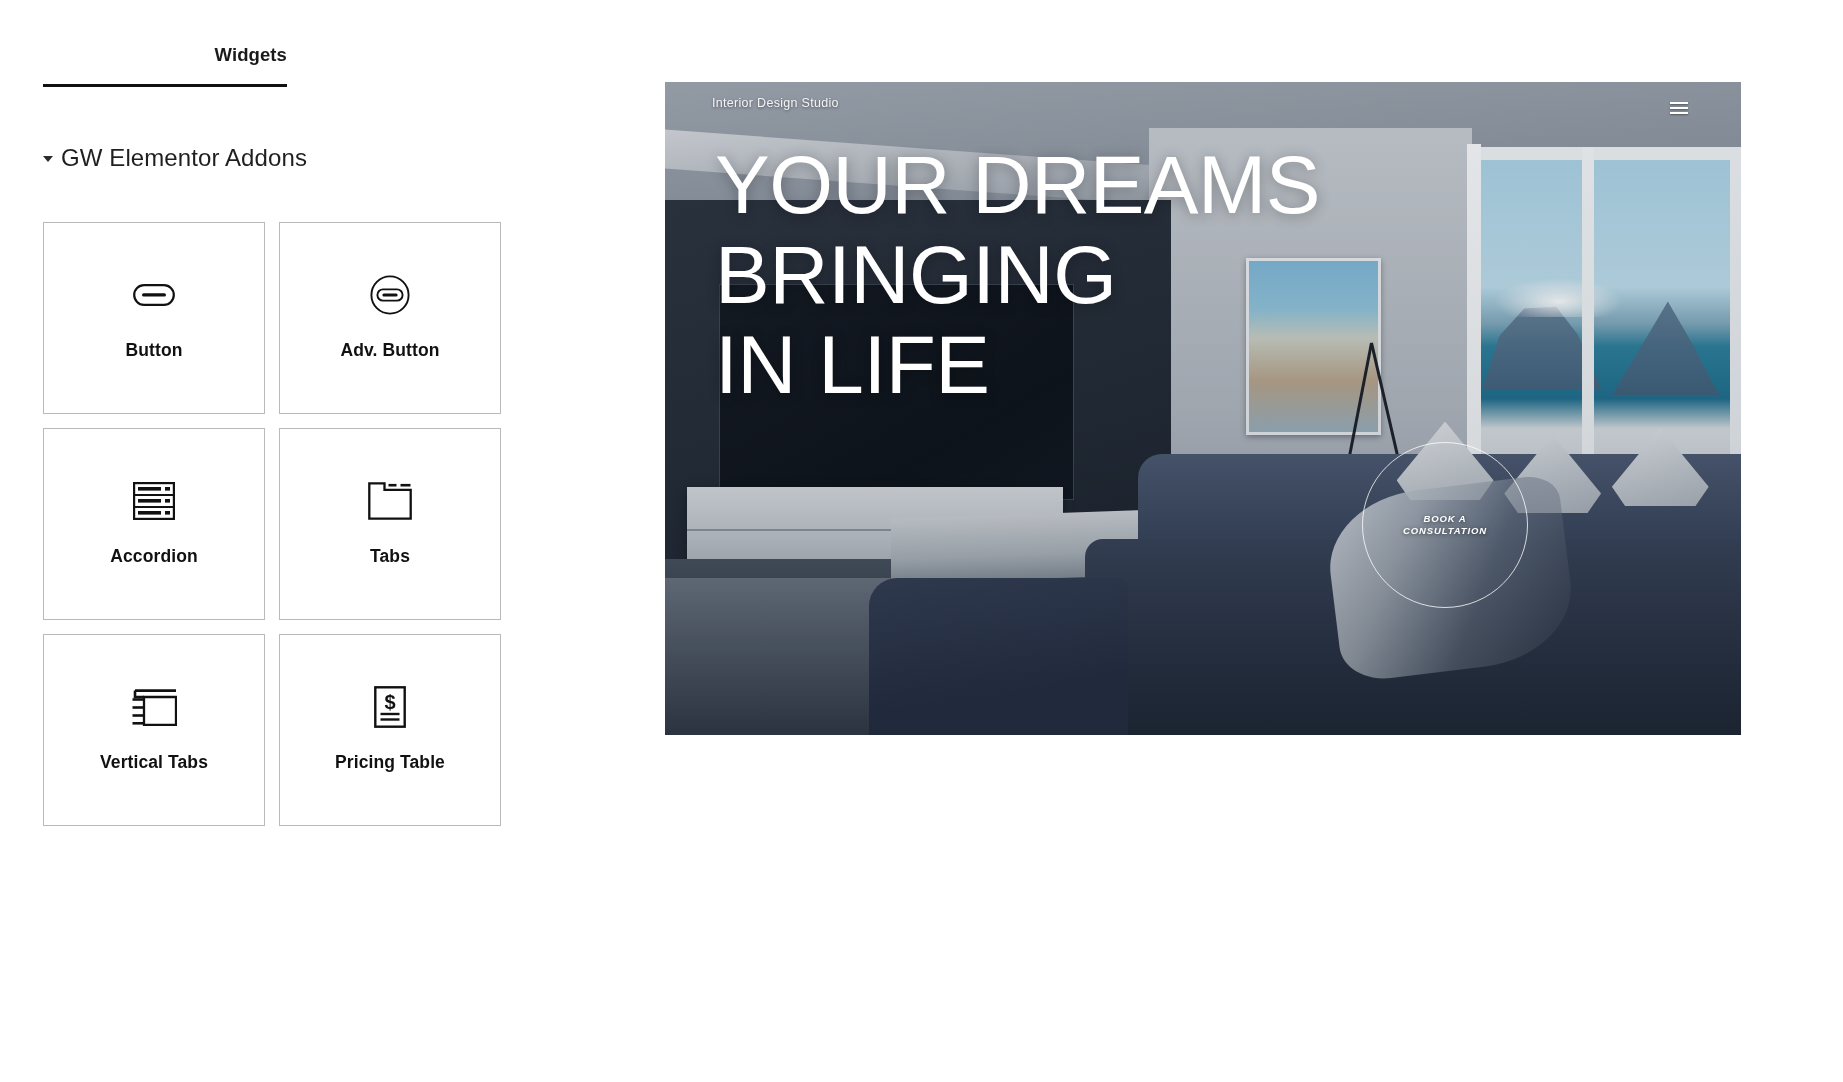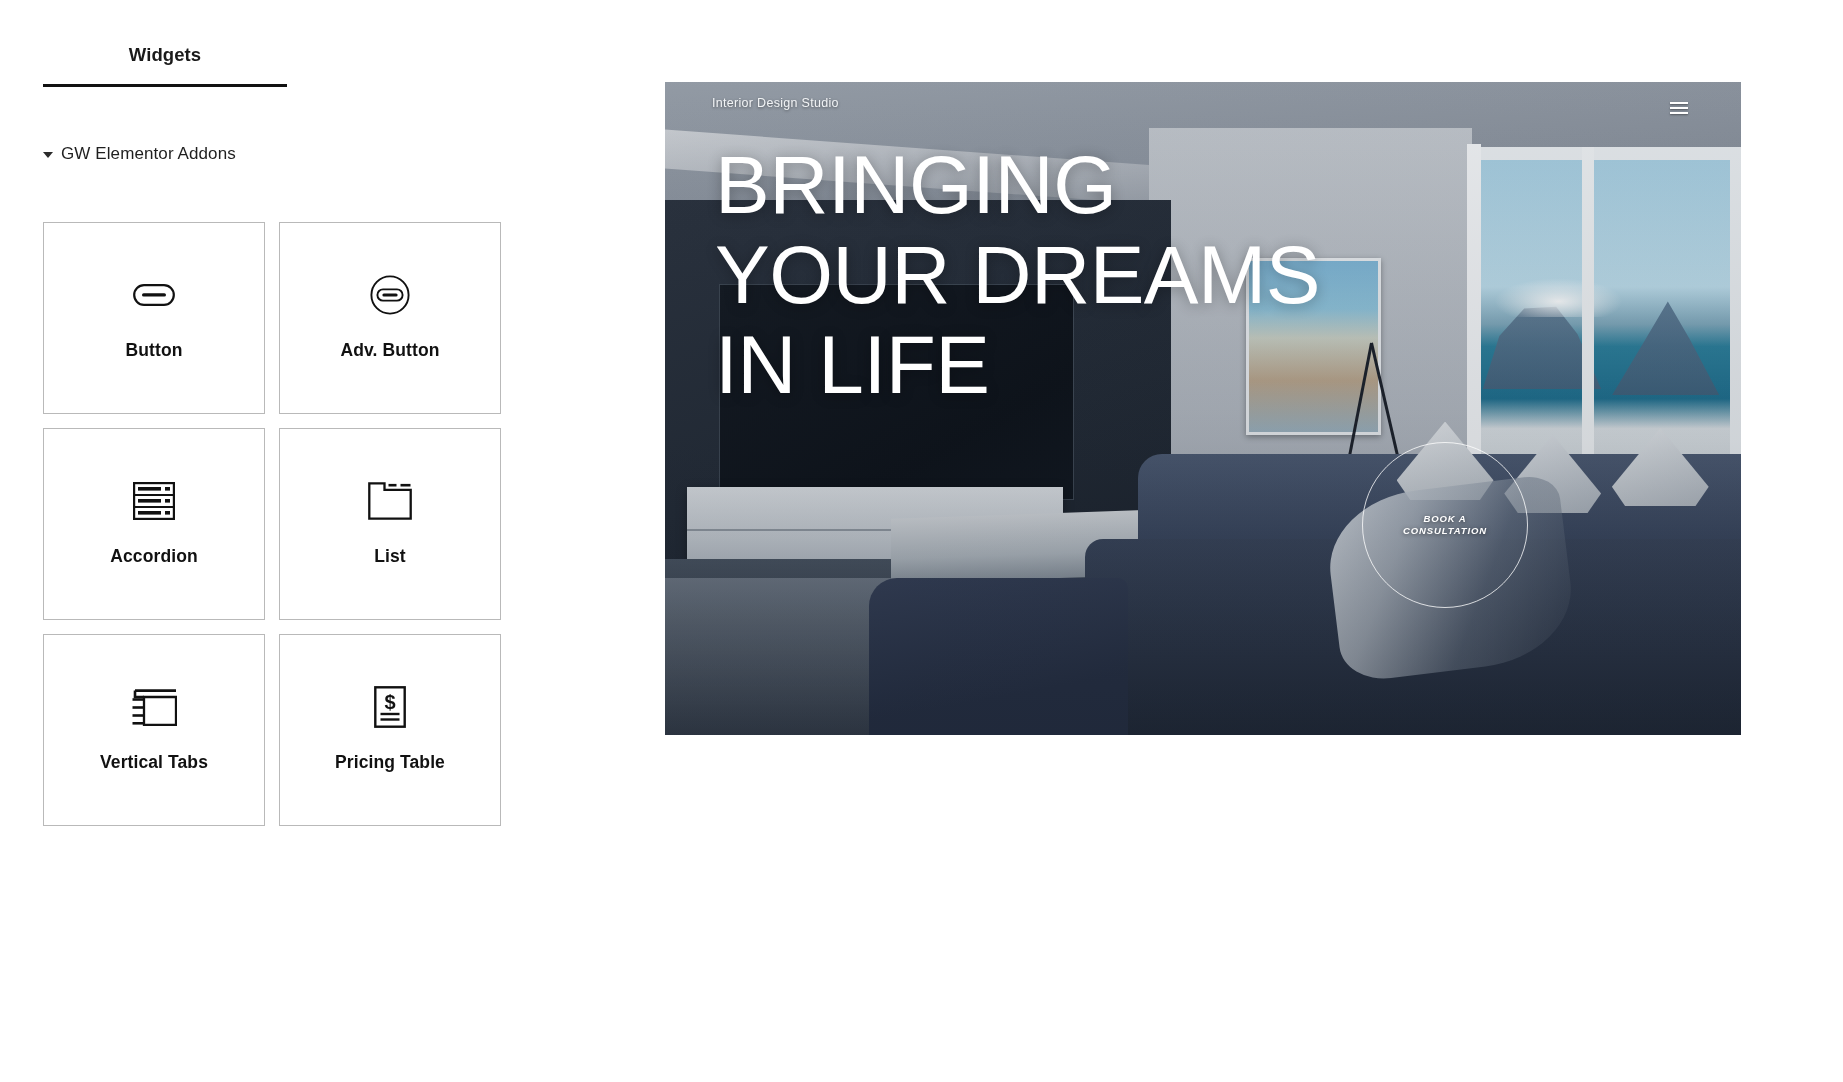--- a/index.html
+++ b/index.html
@@ -40,41 +40,42 @@
     color: #1a1a1a;
     letter-spacing: 0.1px;
     padding-bottom: 20px;
     border-bottom: 1px solid #d8d8d8;
     cursor: pointer;
     line-height: 22px;
   }
   .tab.active {
     border-bottom: 3.5px solid #111111;
     padding-bottom: 17.5px;
+    text-align: right;
   }
 
   .group-header {
     position: absolute;
     left: 43px;
     top: 144px;
     display: flex;
     align-items: center;
     gap: 8px;
     cursor: pointer;
   }
   .caret {
     width: 0; height: 0;
     border-left: 5px solid transparent;
     border-right: 5px solid transparent;
     border-top: 6px solid #2b2b2b;
     position: relative;
     top: 1px;
   }
   .group-title {
-    font-size: 17px;
+    font-size: 24px;
     color: #1f1f1f;
     letter-spacing: 0.1px;
     font-weight: 400;
   }
 
   .grid {
     position: absolute;
     left: 43px;
     top: 222px;
     width: 488px;
@@ -381,21 +382,21 @@
       </div>
 
       <div class="widget-card">
         <div class="widget-icon">
           <svg width="44" height="38" viewBox="0 0 44 38">
             <path d="M1.3 36.7 V1.3 H16.5 V7.8 H42.7 V36.7 Z" fill="none" stroke="#111" stroke-width="2.3" stroke-linejoin="miter"></path>
             <line x1="20.5" y1="3.2" x2="28.5" y2="3.2" stroke="#111" stroke-width="2.6"></line>
             <line x1="32.5" y1="3.2" x2="42.5" y2="3.2" stroke="#111" stroke-width="2.6"></line>
           </svg>
         </div>
-        <div class="widget-label">List</div>
+        <div class="widget-label">Tabs</div>
       </div>
 
       <div class="widget-card">
         <div class="widget-icon">
           <svg width="46" height="38" viewBox="0 0 46 38">
             <path d="M13 36.8 V9 H45 V36.8 Z" fill="none" stroke="#111" stroke-width="2.3"></path>
             <line x1="4" y1="2.6" x2="45" y2="2.6" stroke="#111" stroke-width="2.8"></line>
             <line x1="4" y1="2.6" x2="4" y2="2.6" stroke="#111" stroke-width="2.8"></line>
             <line x1="1.5" y1="11.5" x2="13" y2="11.5" stroke="#111" stroke-width="2.6"></line>
             <line x1="1.5" y1="19.5" x2="13" y2="19.5" stroke="#111" stroke-width="2.6"></line>
@@ -461,22 +462,22 @@
 
       <div class="hero-brand">Interior Design Studio</div>
 
       <div class="hero-menu">
         <span></span>
           <span></span>
           <span></span>
       </div>
 
       <div class="hero-headline">
+        <span>YOUR DREAMS</span>
         <span>BRINGING</span>
-        <span>YOUR DREAMS</span>
         <span>IN LIFE</span>
       </div>
 
       <div class="hero-badge">
         <div class="hero-badge-text">
           <div>BOOK A</div>
           <div>CONSULTATION</div>
         </div>
       </div>
 

